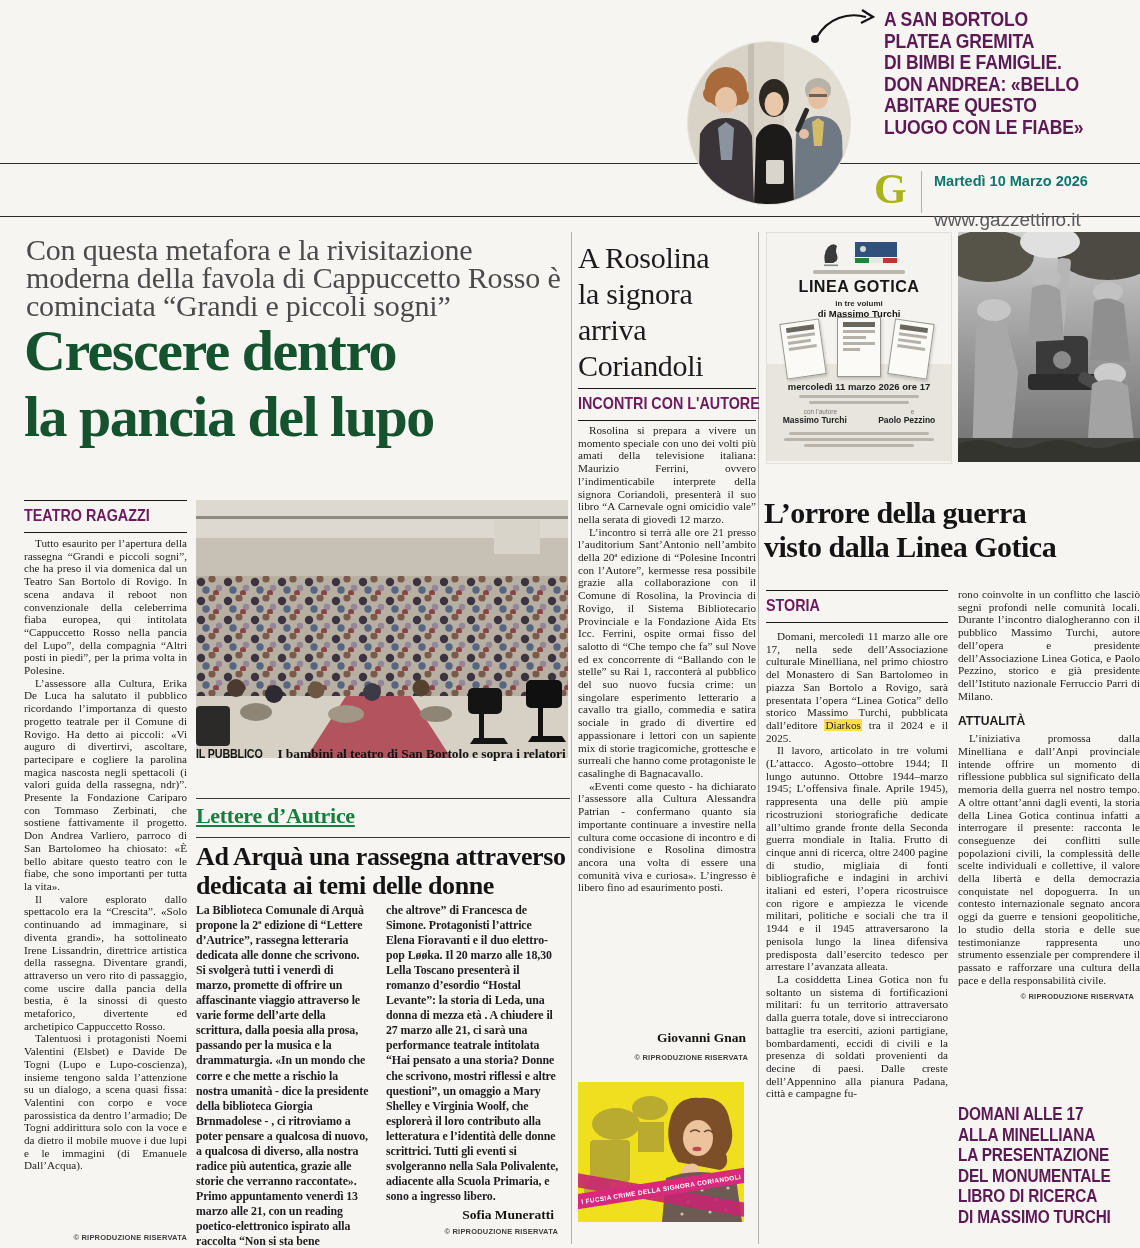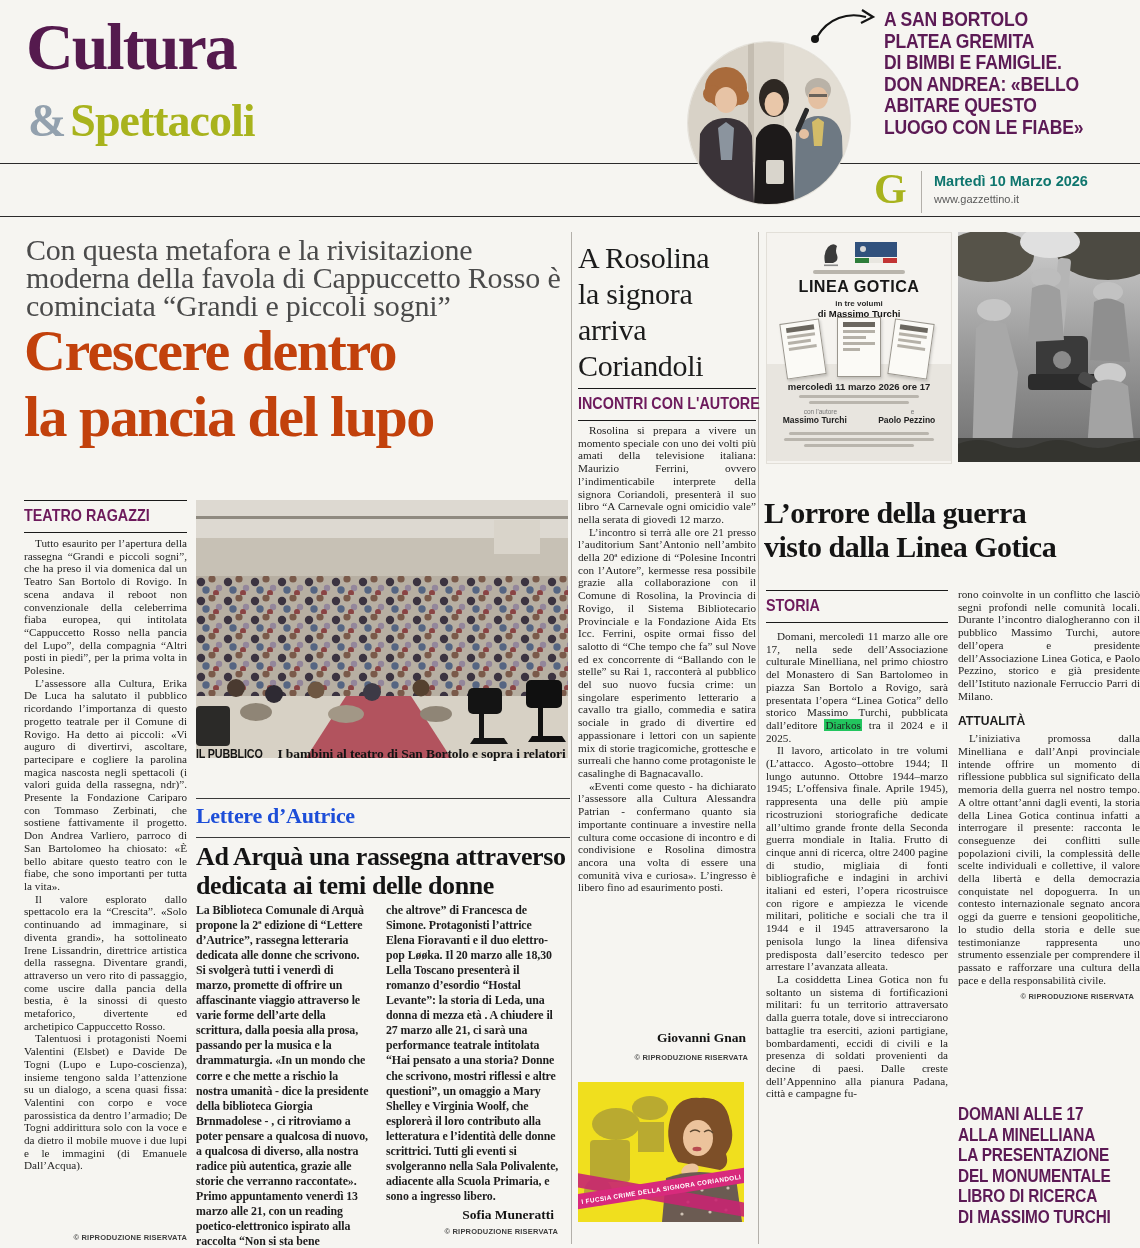--- a/index.html
+++ b/index.html
@@ -14,48 +14,48 @@
 
   .rule{background:#2b2b2b;height:1px;left:0;width:1140px;}
   .vdiv{width:1px;background:#b3b0aa;}
 
   .circle-photo{width:162px;height:162px;border-radius:50%;overflow:hidden;z-index:3;box-shadow:0 0 0 1px #e4e1da;}
 
   .callout div{font-family:"Liberation Sans",sans-serif;font-weight:700;font-size:19.5px;line-height:21.5px;color:#5c1a55;transform:scaleX(.9);transform-origin:0 50%;white-space:nowrap;letter-spacing:-.2px;}
 
   .glogo{font-size:42px;font-weight:700;color:#a8b31d;line-height:1;font-family:"Liberation Serif",serif;}
   .gdate{font-family:"Liberation Sans",sans-serif;font-weight:700;font-size:14.5px;color:#0f766e;}
-  .gsite{font-family:"Liberation Sans",sans-serif;font-size:11px;color:#5a5a5a;margin-top:4px;}
+  .gsite{font-family:"Liberation Sans",sans-serif;font-size:19px;color:#5a5a5a;margin-top:20px;}
 
   .standfirst{font-size:30px;line-height:28px;color:#4b4b4b;letter-spacing:-.2px;}
-  .main-hl{font-size:58px;line-height:66px;font-weight:700;color:#c2410c;letter-spacing:-1.5px;white-space:nowrap;}
+  .main-hl{font-size:58px;line-height:66px;font-weight:700;color:#14532d;letter-spacing:-1.5px;white-space:nowrap;}
 
   .kicker{border-top:1.5px solid #1a1a1a;border-bottom:1.5px solid #1a1a1a;padding:5px 0 7px;}
   .cond{font-family:"Liberation Sans",sans-serif;font-weight:700;display:inline-block;transform:scaleX(.87);transform-origin:0 50%;white-space:nowrap;}
   .kicker .cond{font-size:16.5px;color:#6d1a5c;letter-spacing:0;}
 
   .body-text{font-size:11.2px;line-height:12.7px;text-align:justify;color:#1d1d1d;}
   .body-text p{margin:0;text-indent:11px;}
 
   .copyline{font-family:"Liberation Sans",sans-serif;font-weight:700;font-size:7.5px;color:#3d3d3d;letter-spacing:.2px;text-align:right;}
 
   .cap-label{font-family:"Liberation Sans",sans-serif;font-weight:700;font-size:12.5px;color:#141414;display:inline-block;transform:scaleX(.86);transform-origin:0 60%;letter-spacing:-.2px;}
   .cap-text{font-weight:700;font-size:13.5px;color:#141414;letter-spacing:-.1px;}
 
   .section-hd{border-top:1px solid #3a3a3a;border-bottom:1px solid #3a3a3a;padding:4px 0 8px;}
-  .section-hd span{font-size:22px;font-weight:700;color:#1d4ed8;letter-spacing:-.3px;}
+  .section-hd span{font-size:22px;font-weight:700;color:#15803d;letter-spacing:-.3px;text-decoration:underline;}
 
   .arqua-hl{font-size:26px;line-height:29px;font-weight:700;color:#141414;letter-spacing:-.4px;}
   .arqua-col{font-size:11.9px;line-height:15.05px;font-weight:700;color:#1e1e1e;text-align:left;letter-spacing:-.1px;}
   .byline{font-weight:700;font-size:13.5px;color:#141414;text-align:right;}
 
   .ros-hl div{font-size:30px;line-height:36px;font-weight:400;color:#1c1c1c;letter-spacing:-.3px;}
 
   .lg-hl{font-size:30px;line-height:34px;font-weight:700;color:#141414;letter-spacing:-.5px;white-space:nowrap;}
-  .hl-mark{background:#22c55e;padding:0 1px;}
+  .hl-mark{background:#fde047;padding:0 1px;}
   .kicker2{font-family:"Liberation Sans",sans-serif;font-weight:700;font-size:13.5px;color:#1b1b1b;transform:scaleX(.9);transform-origin:0 50%;margin:11px 0 4px;}
 
   .promo div{font-family:"Liberation Sans",sans-serif;font-weight:700;font-size:17.5px;line-height:20.5px;color:#5c1a55;transform:scaleX(.88);transform-origin:0 50%;white-space:nowrap;letter-spacing:-.2px;}
 
   
   .poster{background:#f5f3ef;border:1px solid #e2dfd8;overflow:hidden;}
   .poster-panel{position:absolute;left:0;right:0;top:131px;bottom:2px;background:#e8e5df;}
   .pbar{background:#b9b5ad;height:4px;margin:3px auto;border-radius:2px;}
   .ptitle{font-family:"Liberation Sans",sans-serif;font-weight:700;font-size:17px;letter-spacing:.5px;color:#161616;text-align:center;transform:scaleX(.95);}
   .psub{font-family:"Liberation Sans",sans-serif;font-weight:700;font-size:8px;color:#2c2c2c;text-align:center;}
@@ -65,27 +65,20 @@
   .pwith{font-family:"Liberation Sans",sans-serif;font-size:6.5px;color:#777;}
   .book{position:absolute;background:#fbfaf6;border:1px solid #9a968e;box-shadow:1px 2px 3px rgba(0,0,0,.18);}
   .book i{display:block;background:#b5b1a8;height:3px;margin:3px 5px;}
   .book b{display:block;background:#6b675f;height:5px;margin:4px 5px 2px;}
 </style>
 </head>
 <body>
 
 <div class="page">
 
-  <div class="abs" style="left:26px;top:14px;">
-    <div class="m1">Cultura</div>
-    <div style="margin-top:14px;margin-left:2px;">
-      <span class="amp">&amp;</span>
-      <span class="m2b">Spettacoli</span>
-    </div>
-  </div>
 
   <div class="abs rule" style="top:163px;"></div>
   <div class="abs rule" style="top:216px;"></div>
 
   <svg class="abs" style="left:804px;top:6px;" width="76" height="42" viewBox="0 0 76 42">
     <circle cx="11" cy="33" r="4" fill="#141414"></circle>
     <path d="M13,31 C 24,12 44,6 62,11" fill="none" stroke="#141414" stroke-width="2.2"></path>
     <path d="M58,4 L69,11 L57,17" fill="none" stroke="#141414" stroke-width="2.2"></path>
   </svg>
 

